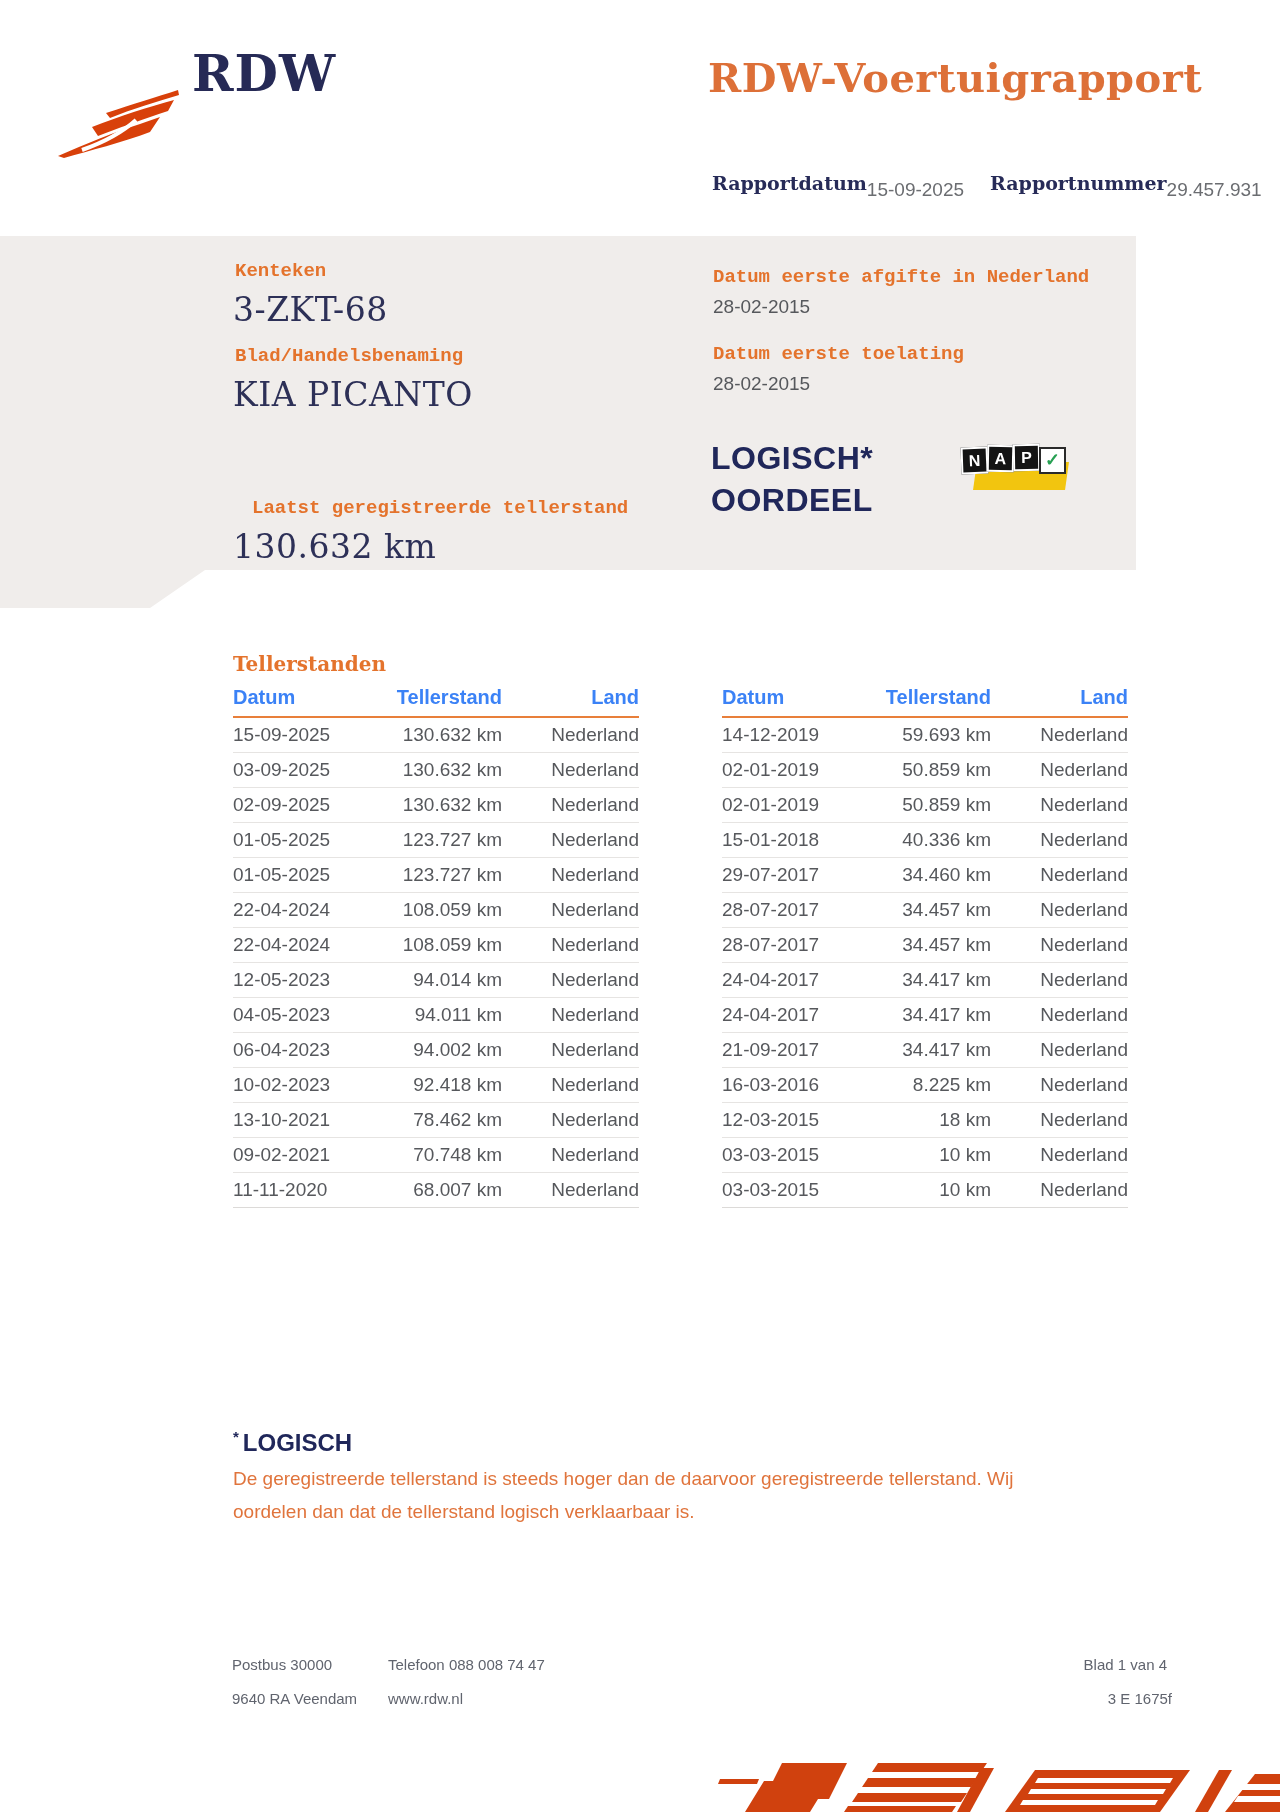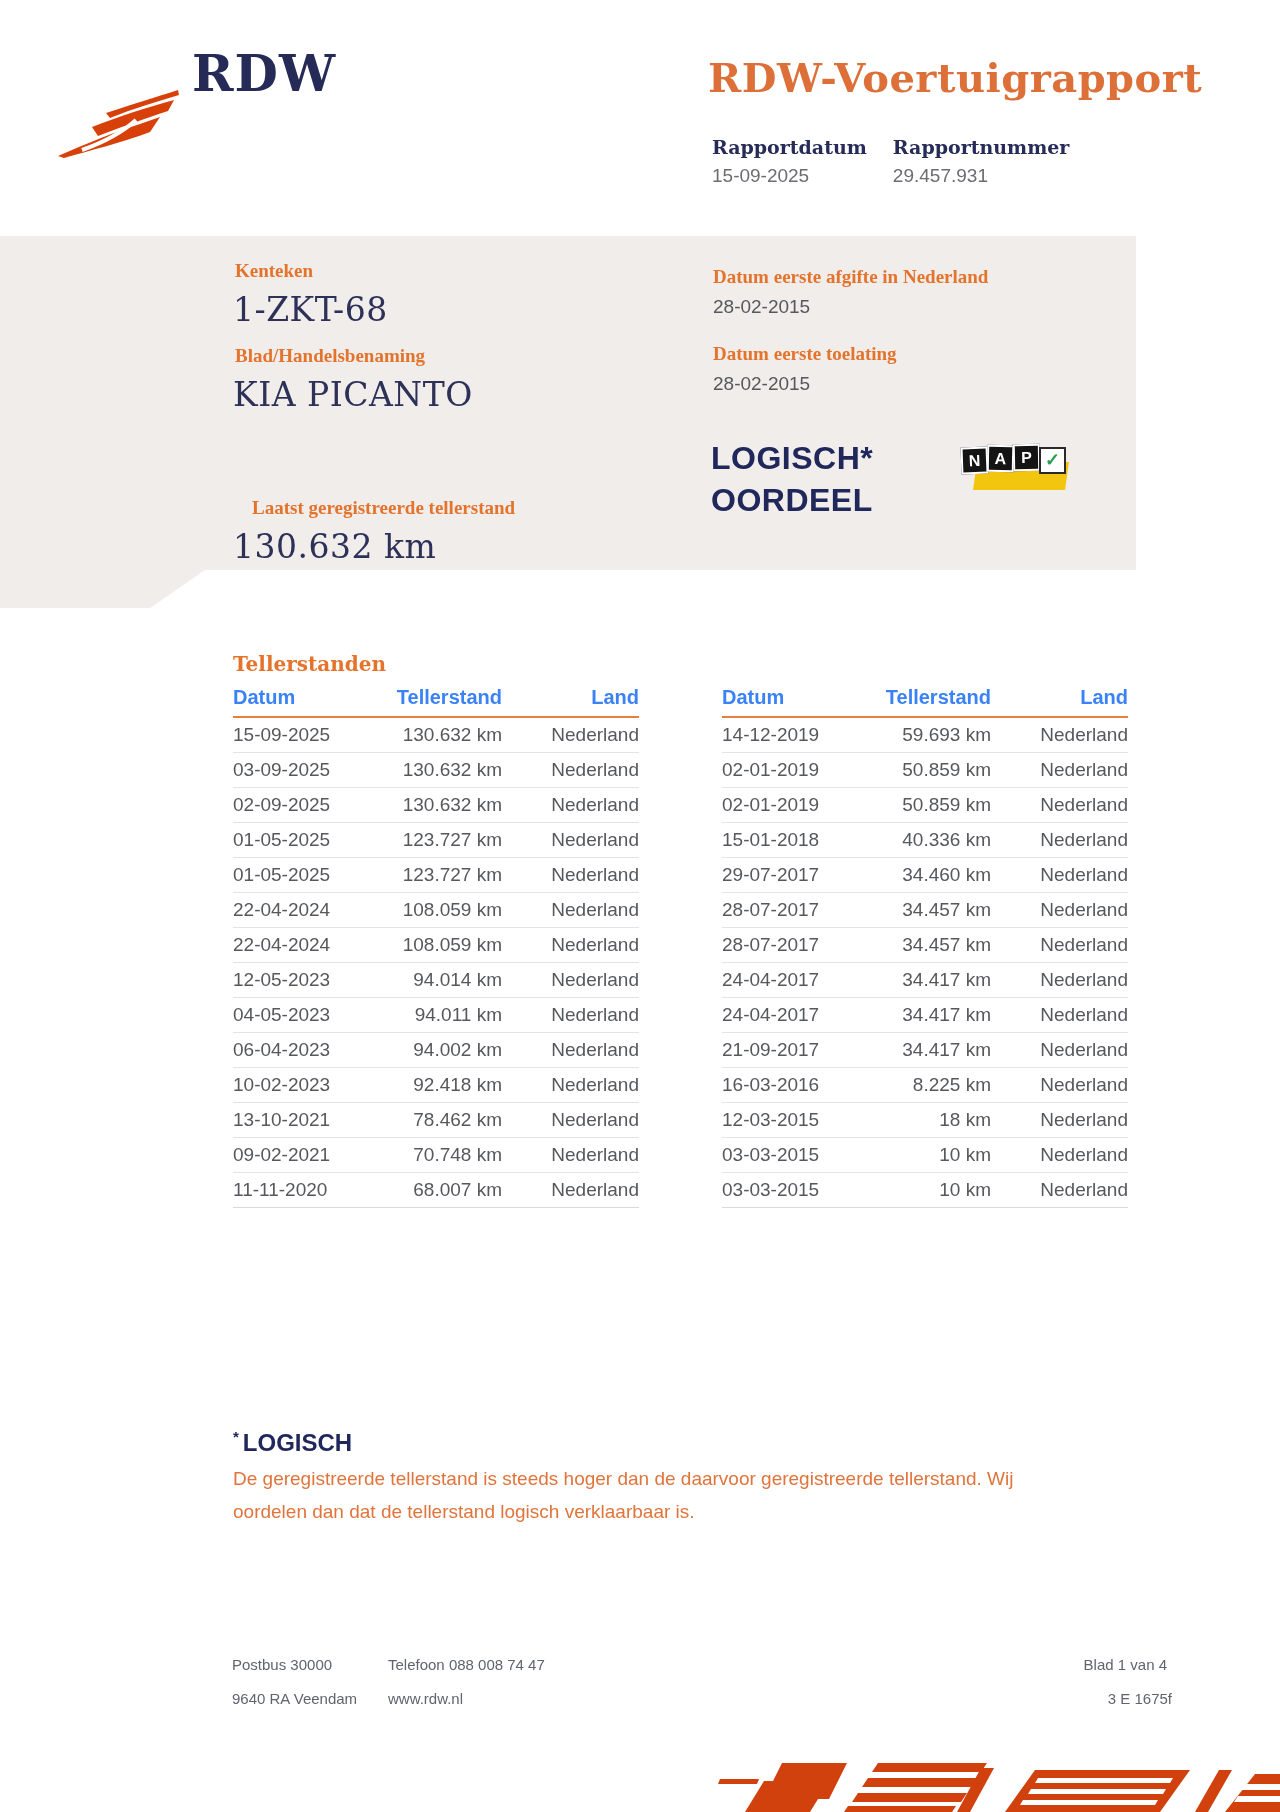--- a/index.html
+++ b/index.html
@@ -6,28 +6,28 @@
   .page{position:relative;width:1280px;height:1812px;background:#ffffff;overflow:hidden;
         font-family:"Liberation Sans",sans-serif;}
   .abs{position:absolute;}
 
   
   .wordmark{left:192px;top:44px;font-family:"DejaVu Serif",serif;font-weight:bold;
             font-size:50px;color:#262a56;letter-spacing:1px;}
   .report-title{left:708px;top:54px;font-family:"DejaVu Serif",serif;font-weight:bold;
                 font-size:40px;color:#dd7038;letter-spacing:.5px;white-space:nowrap;}
   .meta{left:712px;top:136px;display:flex;gap:26px;}
-  .meta .col{display:flex;flex-direction:column;}
+  .meta .col{display:flex;flex-direction:row;margin-top:36px;}
   .meta .lab{font-family:"DejaVu Serif",serif;font-weight:bold;font-size:19px;color:#272b58;}
   .meta .val{margin-top:7px;font-size:19px;color:#6b6d71;}
 
   
   .panel{left:0;top:236px;width:1136px;height:372px;background:#f0edeb;
          clip-path:polygon(0 0,100% 0,100% 334px,205px 334px,150px 372px,0 372px);}
-  .olabel{font-family:Liberation Serif, serif;font-weight:bold;font-size:19px;color:#e4732c;white-space:nowrap;}
+  .olabel{font-family:Liberation Mono, monospace;font-weight:bold;font-size:19px;color:#e4732c;white-space:nowrap;}
   .bigval{font-family:"DejaVu Serif",serif;font-size:33px;color:#2d3057;letter-spacing:.5px;white-space:nowrap;}
   .grayval{font-size:19px;color:#56585c;white-space:nowrap;}
   .oordeel{left:711px;top:437px;font-size:32px;font-weight:800;color:#20275a;line-height:42px;
            letter-spacing:.5px;}
 
   
   .nap{left:961px;top:444px;width:112px;height:52px;}
   .nap-yellow{position:absolute;left:14px;top:18px;width:92px;height:28px;background:#f2c50f;
               transform:skewX(-8deg);}
   .nap-tile{position:absolute;width:27px;height:27px;box-sizing:border-box;border:2px solid #ffffff;
@@ -92,21 +92,21 @@
     </div>
     <div class="col">
       <span class="lab">Rapportnummer</span>
       <span class="val">29.457.931</span>
     </div>
   </div>
 
   <div class="abs panel"></div>
 
   <div class="abs olabel" style="left:235px;top:260px;">Kenteken</div>
-  <div class="abs bigval" style="left:233px;top:290px;">1-ZKT-68</div>
+  <div class="abs bigval" style="left:233px;top:290px;">3-ZKT-68</div>
 
   <div class="abs olabel" style="left:235px;top:345px;">Blad/Handelsbenaming</div>
   <div class="abs bigval" style="left:233px;top:375px;">KIA PICANTO</div>
 
   <div class="abs olabel" style="left:252px;top:497px;">Laatst geregistreerde tellerstand</div>
   <div class="abs bigval" style="left:233px;top:527px;">130.632 km</div>
 
   <div class="abs olabel" style="left:713px;top:266px;">Datum eerste afgifte in Nederland</div>
   <div class="abs grayval" style="left:713px;top:296px;">28-02-2015</div>
 

